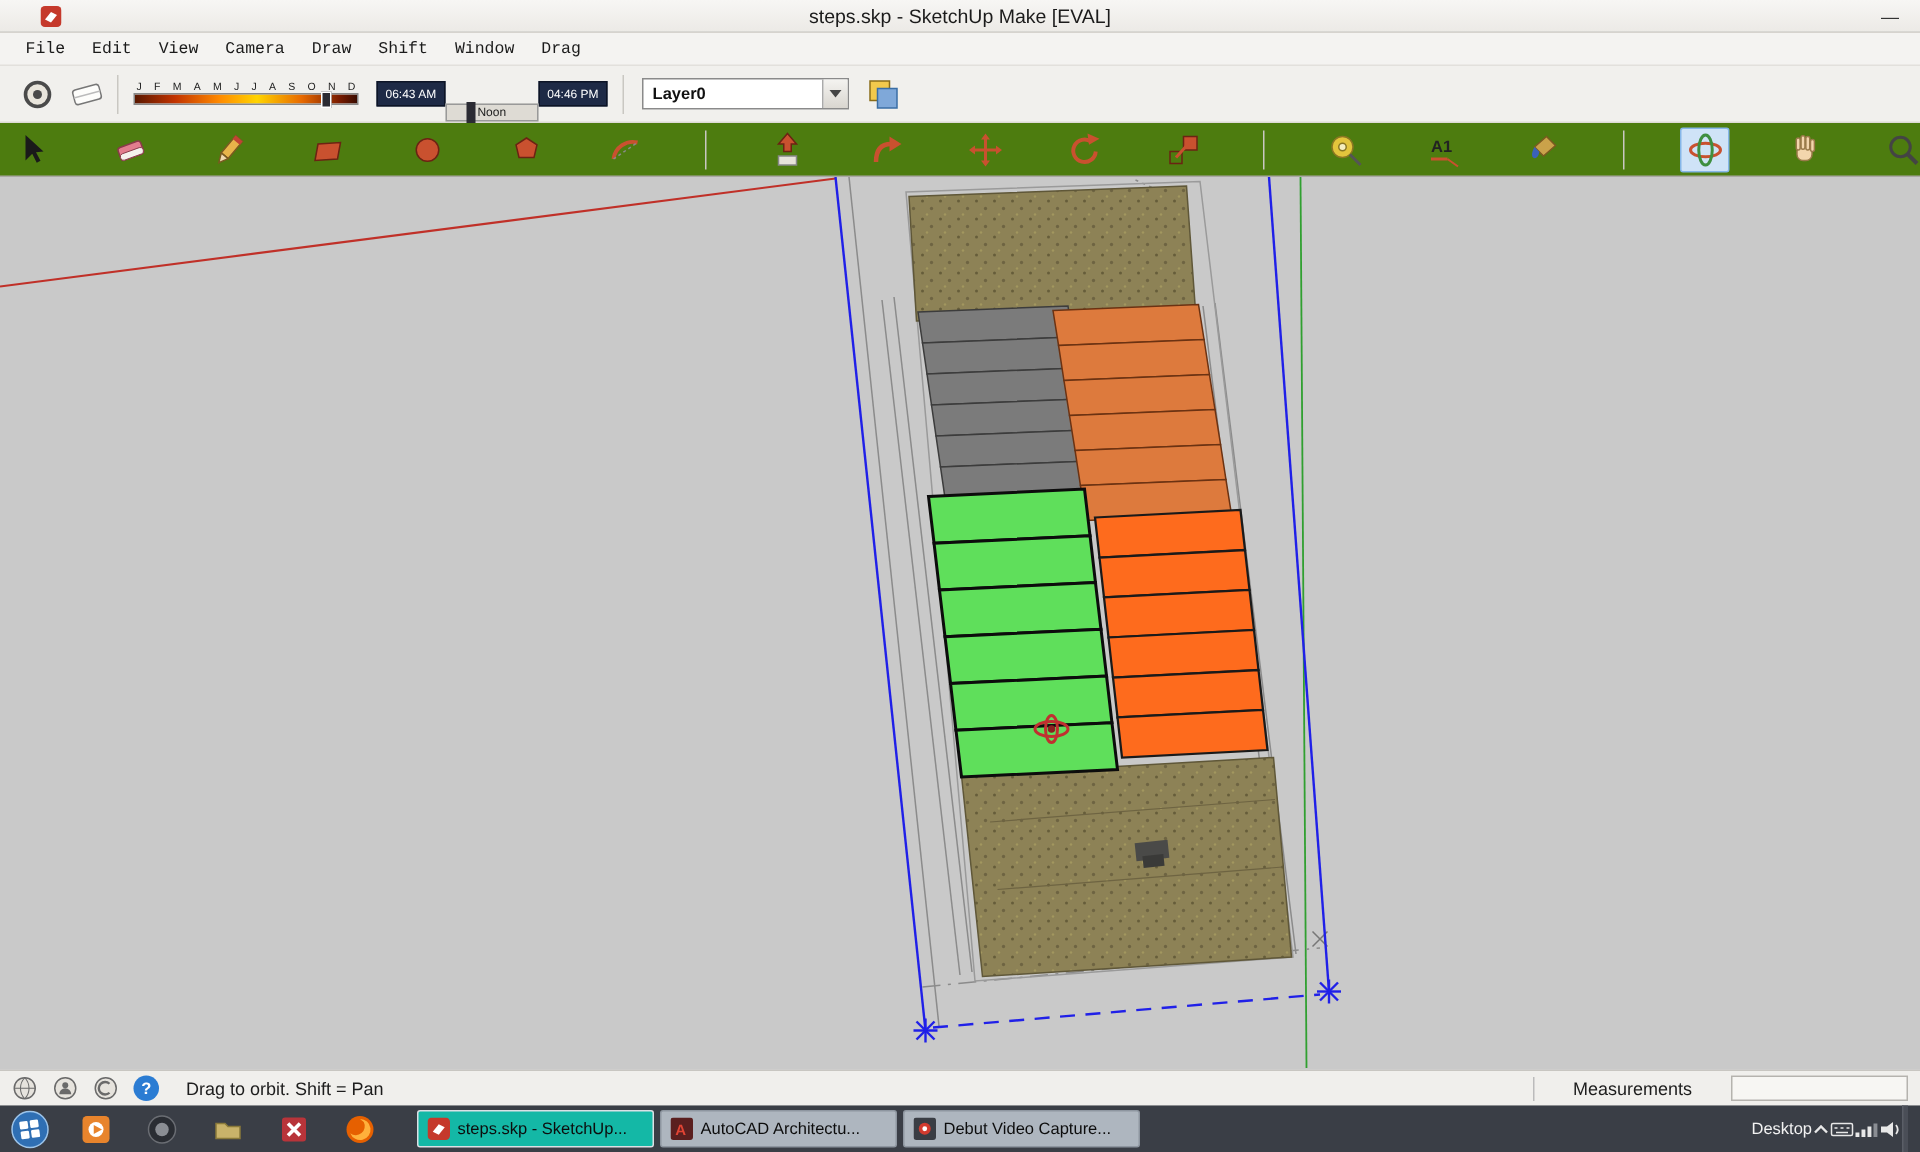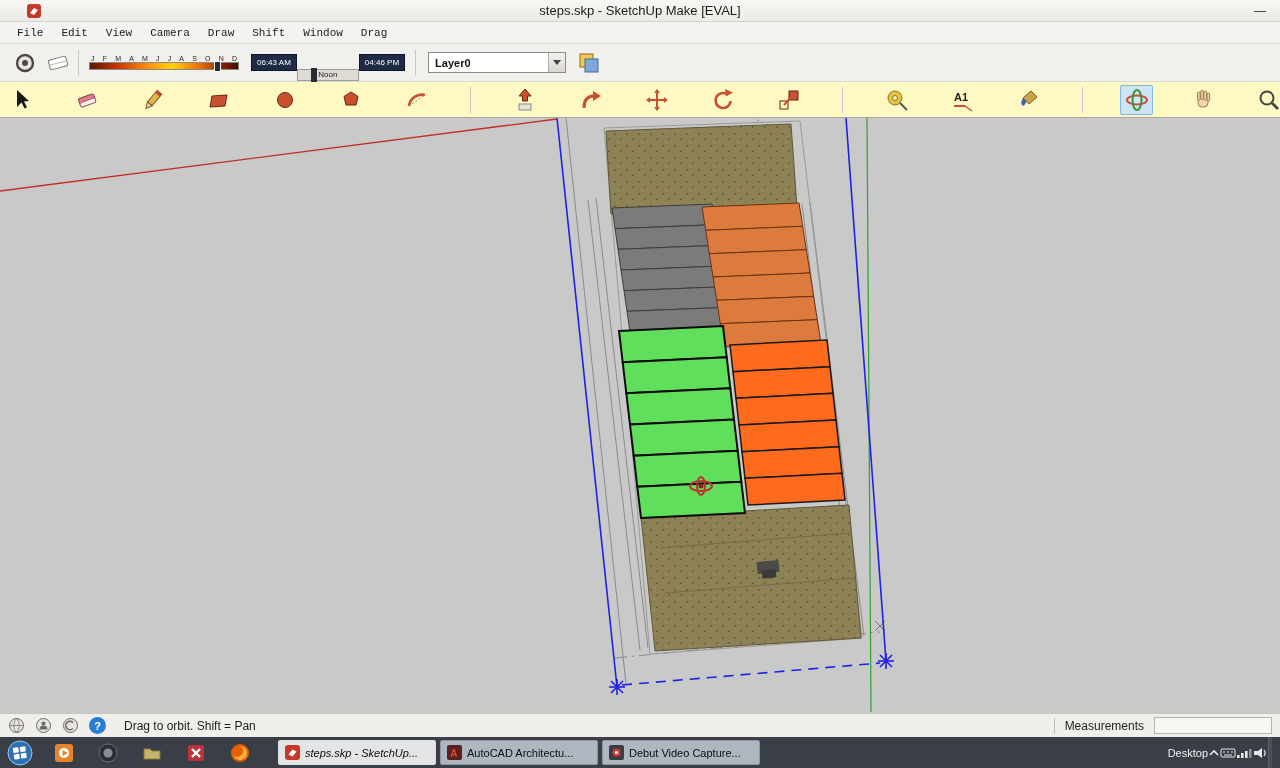--- a/index.html
+++ b/index.html
@@ -13,21 +13,21 @@
   .title-text { position:absolute; left:0; right:0; text-align:center; font-size:13px; color:#1b1b1b; }
   .min-btn { margin-left:auto; margin-right:14px; font-size:12px; color:#333; z-index:2; cursor:default; }
 
   
   .menubar { height:22px; background:#f4f3f1; display:flex; align-items:center; padding-left:8px;
              font-size:11px; color:#1b1b1b; border-bottom:1px solid #e2e0dc;font-family:Liberation Mono, monospace; }
   .menu-item { padding:2px 9px; }
 
   
   .tb1 { height:38px; background:#f1f0ed; border-bottom:1px solid #dddad5; display:flex; align-items:center; padding-left:8px; }
-  .tb2 { height:36px; background:#fef9c3; border-bottom:1px solid #a9a7a3; display:flex; align-items:center; padding-left:4px;gap:33px; }
+  .tb2 { height:36px; background:#4d7c0f; border-bottom:1px solid #a9a7a3; display:flex; align-items:center; padding-left:4px;gap:33px; }
   .tbtn { width:33px; height:30px; display:flex; align-items:center; justify-content:center;
           border:1px solid transparent; border-radius:2px; flex:0 0 auto; }
   .tbtn.active { background:#cfe3f7; border-color:#85b6e8; }
   .tsep { width:1px; height:26px; background:#c9c7c2; margin:0 4px; flex:0 0 auto; }
 
   
   .shadow-months { width:150px; display:flex; flex-direction:column; margin:0 6px; }
   .month-letters { display:flex; justify-content:space-between; font-size:7px; color:#222; padding:0 2px; }
   .month-track { position:relative; height:8px; border:1px solid #888;
                  background:linear-gradient(90deg,#5a1800,#c23300 18%,#ff8a00 38%,#ffd400 55%,#e86a00 75%,#7a1c00 92%,#3a0c00); }
@@ -49,32 +49,32 @@
   
   .viewport { position:relative; width:1280px; height:595px; background:#c9c9c9; }
   .viewport svg { position:absolute; inset:0; }
 
   
   .statusbar { height:24px; background:#f0efec; border-top:1px solid #c8c6c1; display:flex; align-items:center;
                padding:0 8px; font-size:12px; color:#1d1d1d; }
   .sb-circ { width:17px; height:17px; border-radius:50%; margin-right:10px; display:flex; align-items:center; justify-content:center; }
   .sb-help { background:#2b7cd3; color:#fff; font-size:11px; font-weight:bold; }
   .sb-hint { margin-left:8px; }
-  .sb-right { margin-left:auto; display:flex; align-items:center; }
+  .sb-right { margin-left:auto; display:flex; align-items:center;gap:16px; }
   .sb-div { width:1px; height:16px; background:#bbb; margin-right:10px; }
   .measure-box { width:118px; height:17px; background:#f7f6f3; border:1px solid #b5b3ae; margin-left:10px; }
 
   
   .taskbar { height:31px; background:#3a3e46; display:flex; align-items:center; padding:0 2px; }
   .tk-start { width:28px; height:28px; display:flex; align-items:center; justify-content:center; margin:0 8px 0 4px; }
   .tk-icon { width:34px; height:27px; display:flex; align-items:center; justify-content:center; margin:0 5px; border-radius:2px; }
   .tk-app { width:158px; height:25px; display:flex; align-items:center; gap:5px; padding:0 6px; margin:0 2px;
             background:#aeb6bf; border:1px solid #8e96a0; border-radius:2px; font-size:11px; color:#0d0d0d;
             white-space:nowrap; overflow:hidden; }
-  .tk-app.active { background:#e5e5e5; border-color:#dbe0e5;font-style:italic; }
+  .tk-app.active { background:#14b8a6; border-color:#dbe0e5; }
   .tk-app span { overflow:hidden; text-overflow:clip; white-space:nowrap; }
   .tk-tray { margin-left:auto; display:flex; align-items:center; gap:0; color:#f2f2f2; font-size:11px; padding-right:6px; }
   .tk-edge { width:4px; height:31px; background:#4a4e57; border-left:1px solid #5a5e67; }
 </style>
 </head>
 <body>
 
 <div class="window">
 
   <div class="titlebar">

